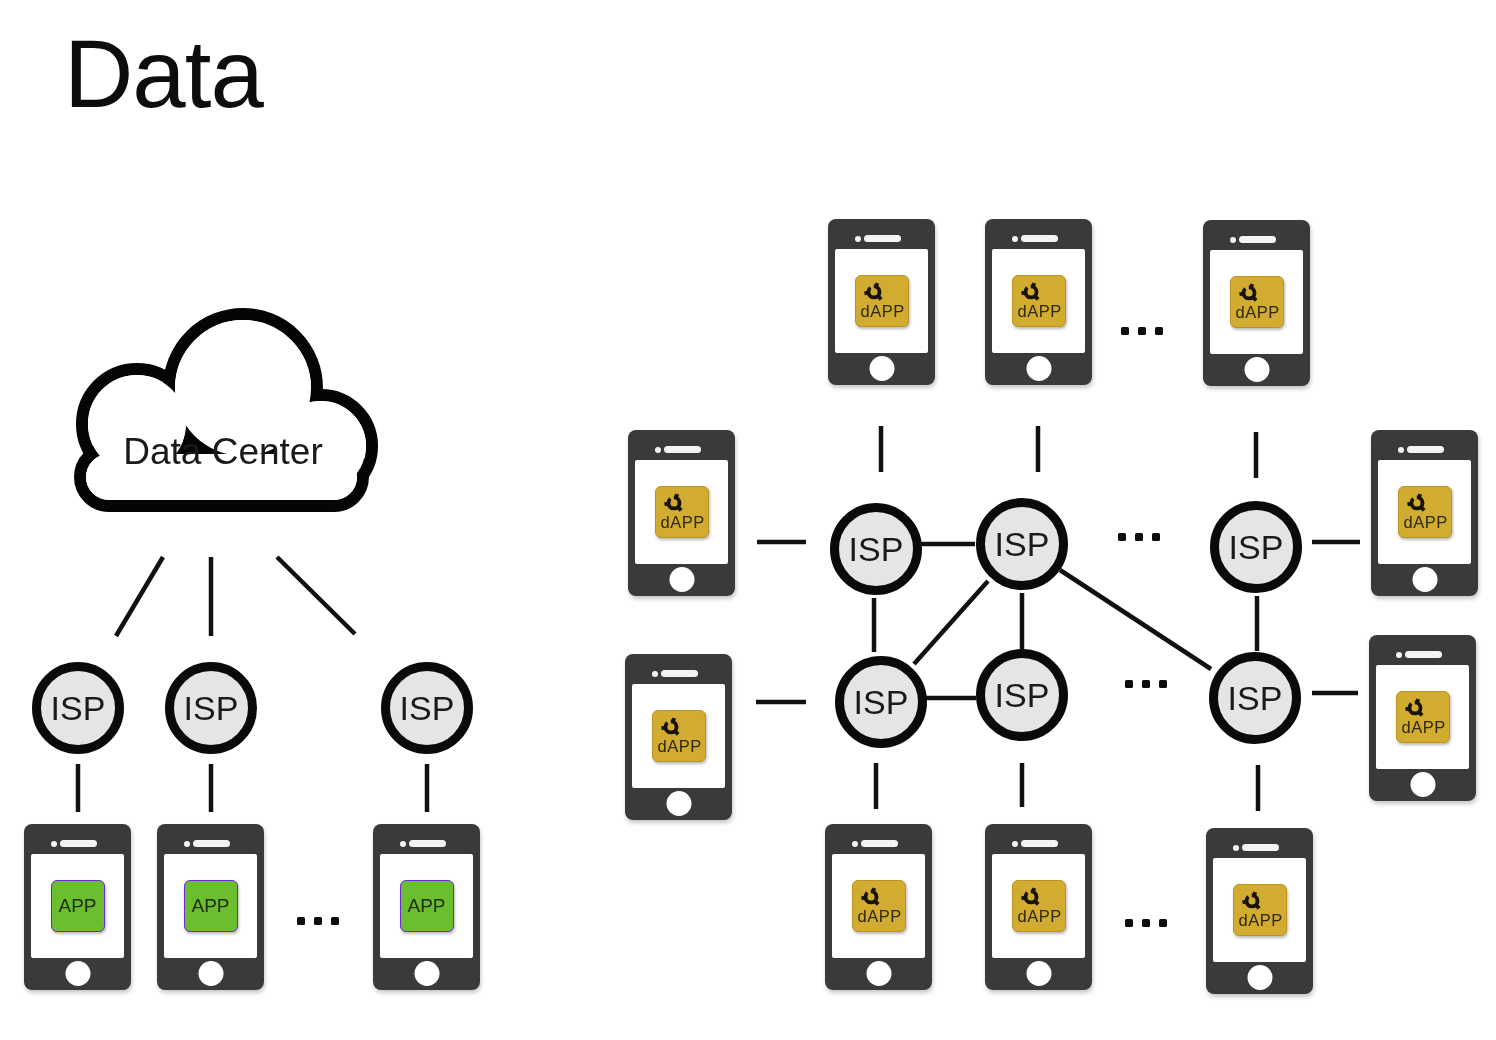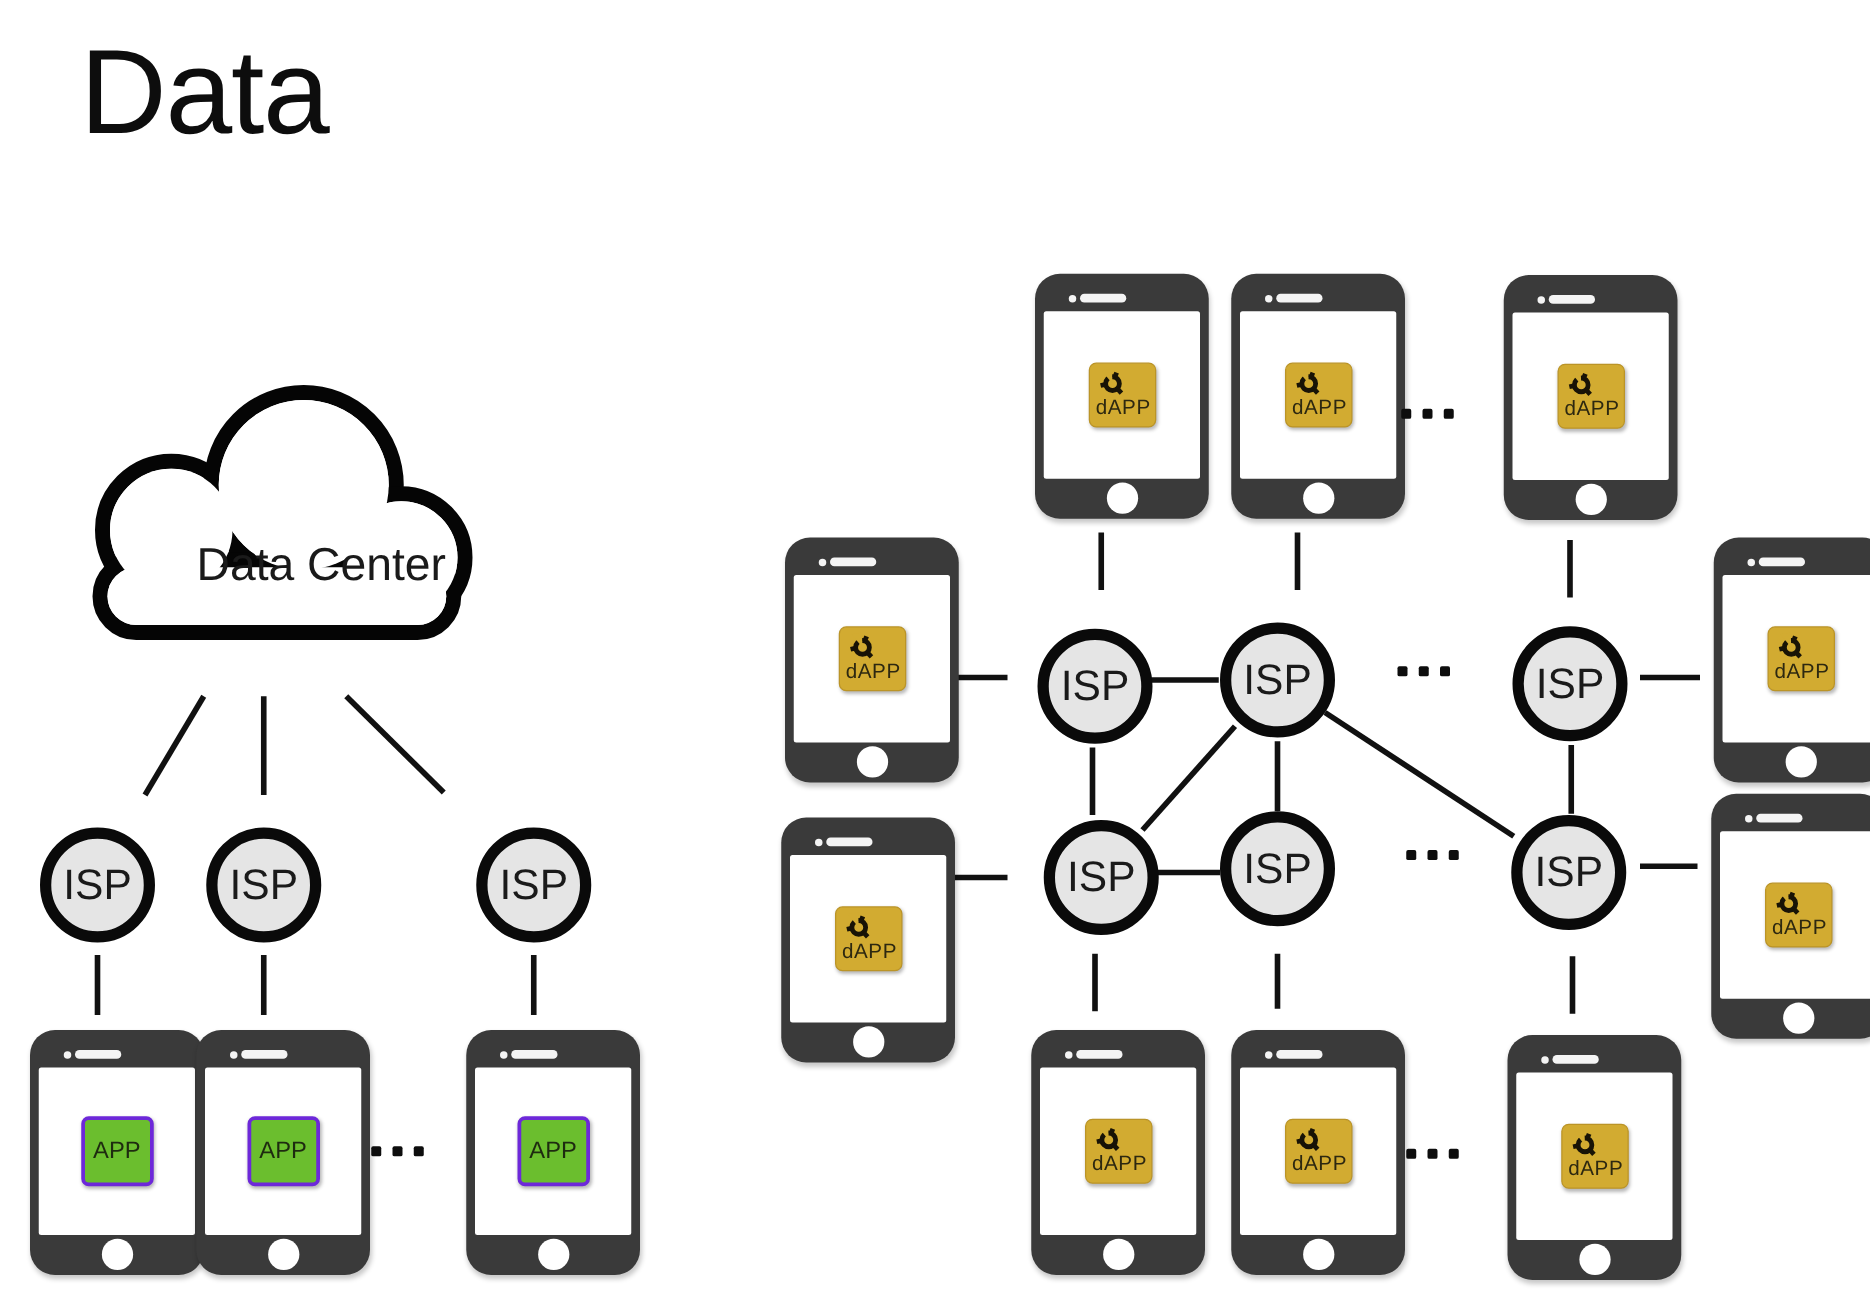--- a/index.html
+++ b/index.html
@@ -9,36 +9,36 @@
   }
   #wires{position:absolute;left:0;top:0;width:1496px;height:1040px;}
   .title{
     position:absolute;font-size:96px;font-weight:200;letter-spacing:-1px;color:#0d0d0d;
     line-height:1;white-space:nowrap;
   }
   #title-left{left:64px;top:26px;}
   #title-right{left:896px;top:26px;}
   .cloud-label{
     position:absolute;left:223px;top:452px;transform:translate(-50%,-50%);
-    font-size:37px;font-weight:300;color:#1a1a1a;white-space:nowrap;margin-left:34px;
+    font-size:37px;font-weight:300;color:#1a1a1a;white-space:nowrap;
   }
   .phone{
-    position:absolute;width:107px;height:196px;background:var(--body,#3a3a3a);
-    border-radius:20px;box-shadow:1px 3px 4px rgba(0,0,0,.22);padding-left:32px;
+    position:absolute;width:107px;height:166px;background:var(--body,#3a3a3a);
+    border-radius:8px;box-shadow:1px 3px 4px rgba(0,0,0,.22);
   }
   .phone .cam{position:absolute;left:27px;top:17px;width:6px;height:6px;border-radius:50%;background:#f4f4f4;}
   .phone .spk{position:absolute;left:36px;top:16px;width:37px;height:7px;border-radius:4px;background:#f4f4f4;}
   .phone .screen{position:absolute;left:7px;right:7px;top:30px;bottom:32px;background:#fff;border-radius:2px;}
   .phone .home{position:absolute;left:50%;bottom:4px;transform:translateX(-50%);width:25px;height:25px;border-radius:50%;background:#fff;}
   .appicon,.dappicon{
     position:absolute;left:50%;top:50%;transform:translate(-50%,-50%);
     width:52px;height:50px;border-radius:6px;box-shadow:1px 2px 3px rgba(0,0,0,.28);
   }
   .appicon{
-    background:var(--green,#6bbe2e);border:3px solid #6d28d9;
+    background:var(--green,#6bbe2e);border:1px solid #6d28d9;
     display:flex;align-items:center;justify-content:center;
     font-size:19px;font-weight:400;color:#1e2b10;letter-spacing:0;
   }
   .dappicon{background:var(--gold,#d2ab31);border:1px solid #bb9427;}
   .dappicon svg{position:absolute;left:7px;top:4px;width:22px;height:22px;}
   .dappicon .dlbl{
     position:absolute;left:5px;bottom:5px;font-size:16.5px;color:#2d2810;letter-spacing:.5px;
   }
   .isp{
     position:absolute;width:92px;height:92px;box-sizing:border-box;border:9px solid #0a0a0a;

